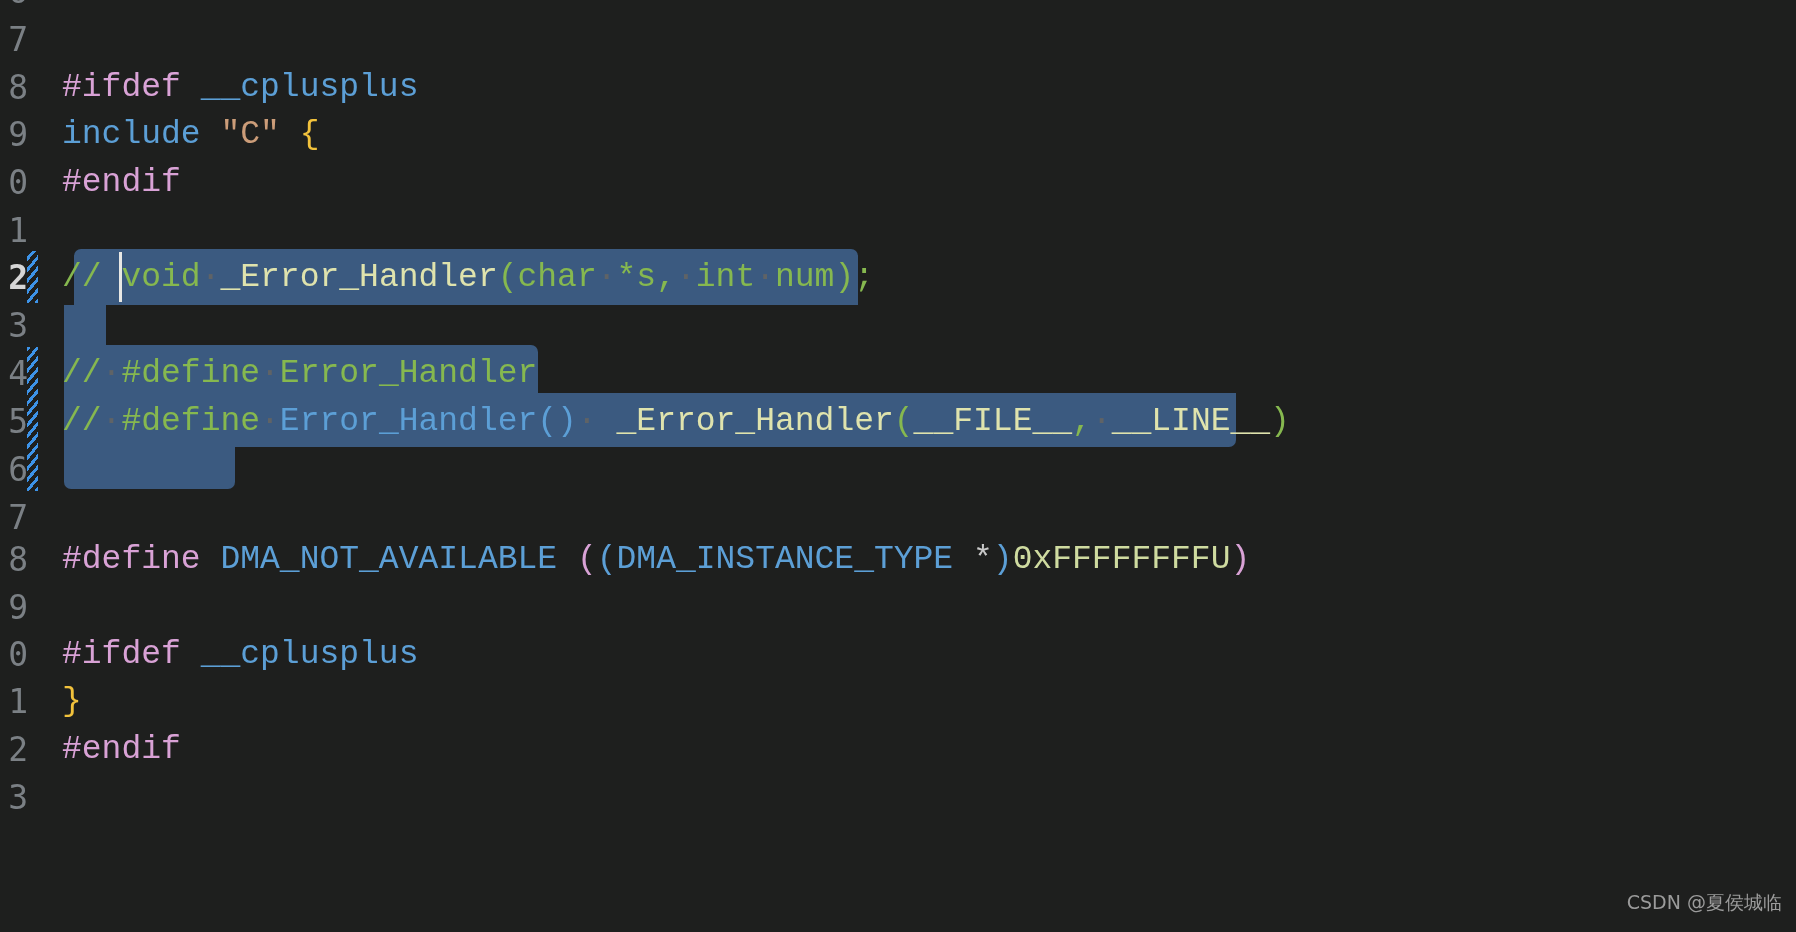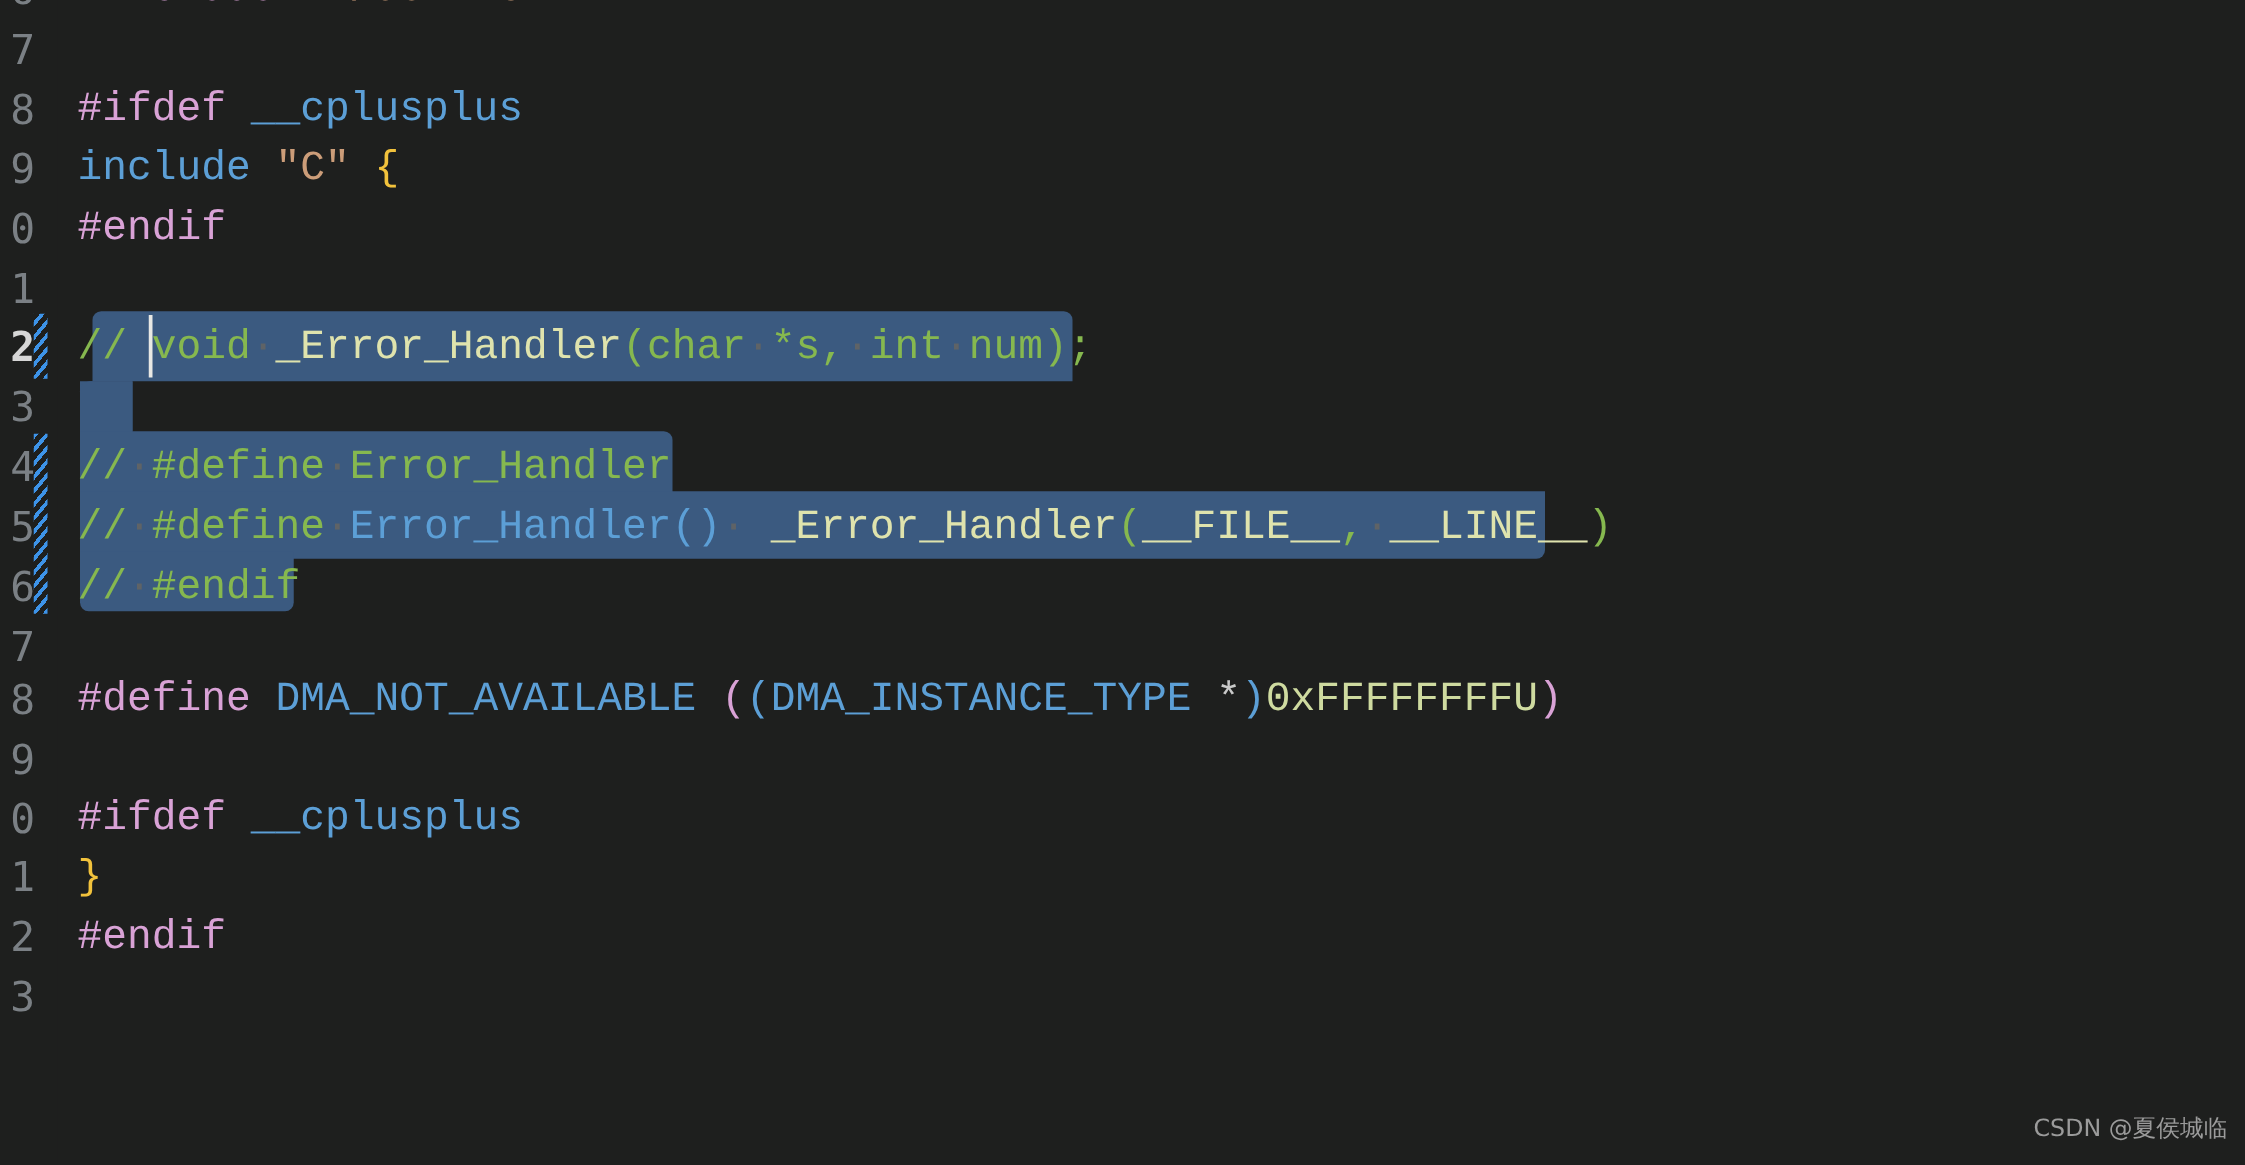--- a/index.html
+++ b/index.html
@@ -155,21 +155,20 @@
     <div class="line" style="top:203px; left:16px;"></div>
 
     <div class="line" style="top:250px; left:16px;"><span class="t-comment">// </span><span class="t-comment">void</span><span class="t-ws">·</span><span class="t-macro">_Error_Handler</span><span class="t-comment">(char</span><span class="t-ws">·</span><span class="t-comment">*s,</span><span class="t-ws">·</span><span class="t-comment">int</span><span class="t-ws">·</span><span class="t-comment">num);</span></div>
 
     <div class="line" style="top:298px; left:16px;"></div>
 
     <div class="line" style="top:346px; left:16px;"><span class="t-comment">//</span><span class="t-ws">·</span><span class="t-comment">#define</span><span class="t-ws">·</span><span class="t-comment">Error_Handler</span></div>
 
     <div class="line" style="top:394px; left:16px;"><span class="t-comment">//</span><span class="t-ws">·</span><span class="t-comment">#define</span><span class="t-ws">·</span><span class="t-keyword">Error_Handler()</span><span class="t-ws">·</span><span class="t-plain"> </span><span class="t-macro">_Error_Handler</span><span class="t-comment">(</span><span class="t-macro">__FILE__</span><span class="t-comment">,</span><span class="t-ws">·</span><span class="t-macro">__LINE__</span><span class="t-comment">)</span></div>
 
-    <div class="line" style="top:442px; left:16px;"><span class="t-comment">//</span><span class="t-ws">·</span><span class="t-comment">#endif</span></div>
 
     <div class="line" style="top:490px; left:16px;"></div>
 
     <div class="line" style="top:532px; left:16px;"><span class="t-preproc">#define </span><span class="t-keyword">DMA_NOT_AVAILABLE</span><span class="t-plain"> </span><span class="t-punct">(</span><span class="t-keyword">(DMA_INSTANCE_TYPE</span><span class="t-plain"> </span><span class="t-plain">*</span><span class="t-keyword">)</span><span class="t-num">0xFFFFFFFFU</span><span class="t-punct">)</span></div>
 
     <div class="line" style="top:580px; left:16px;"></div>
 
     <div class="line" style="top:627px; left:16px;"><span class="t-preproc">#ifdef </span><span class="t-keyword">__cplusplus</span></div>
 
     <div class="line" style="top:674px; left:16px;"><span class="t-brace">}</span></div>

